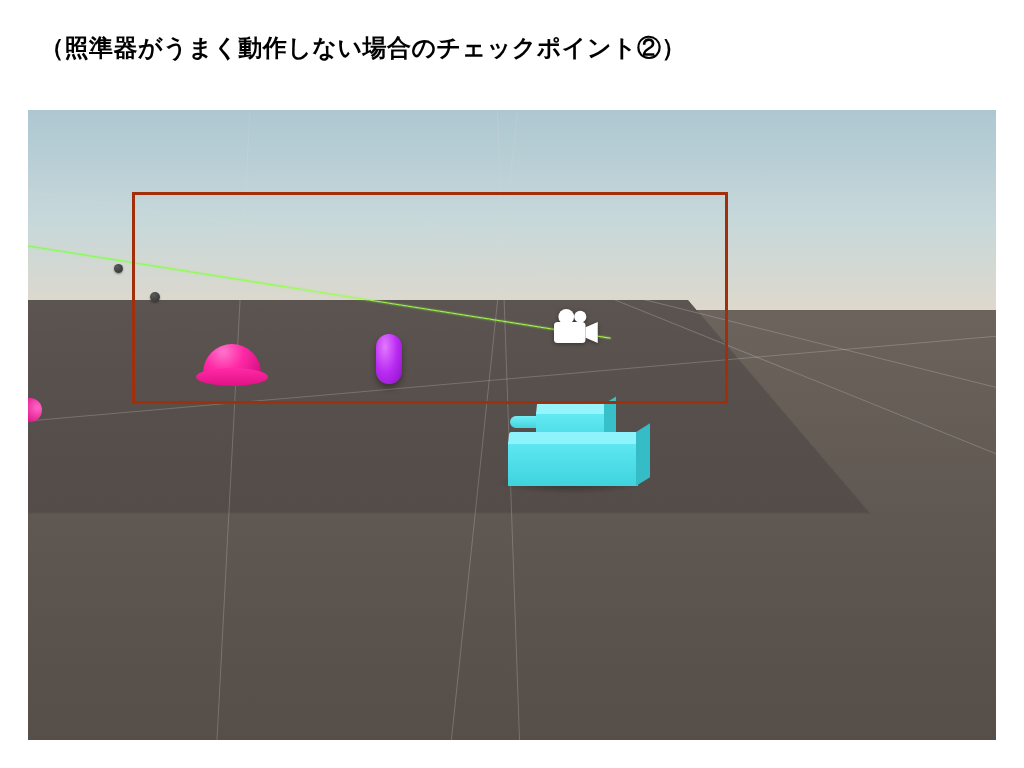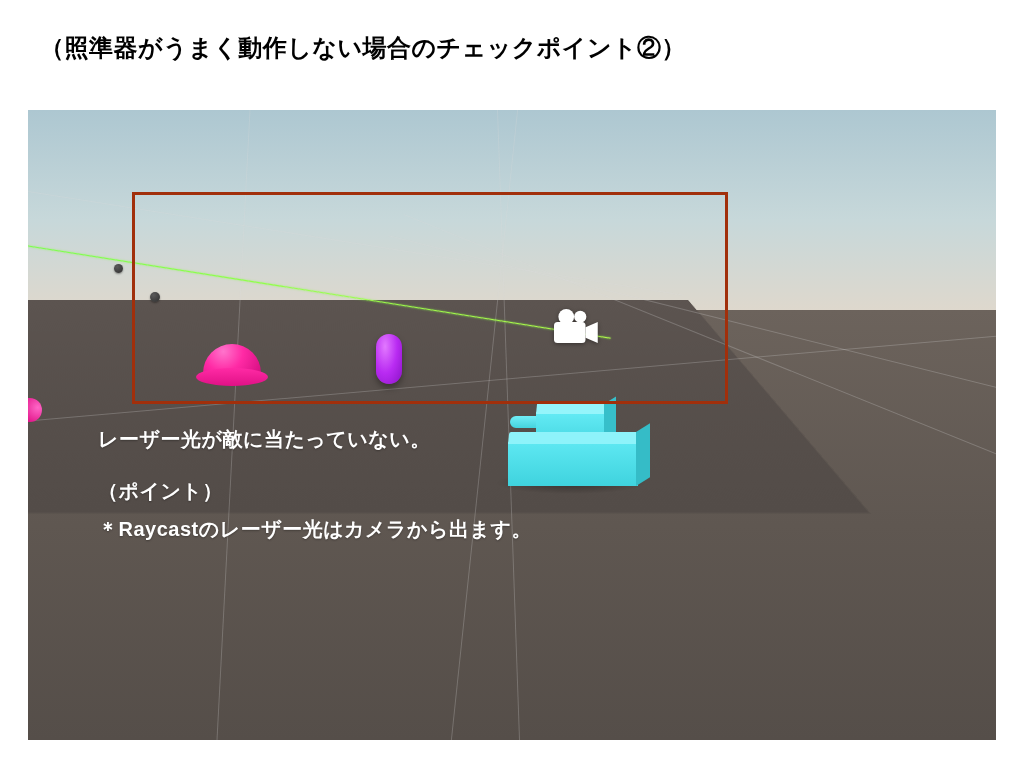--- a/index.html
+++ b/index.html
@@ -75,21 +75,15 @@
       </svg>
     </div>
 
     <div class="tank-shadow" style="left:468px;top:362px;"></div>
     <div class="tank" style="left:480px;top:292px;width:142px;height:84px;">
       <div class="barrel"></div>
       <div class="body-top"></div>
       <div class="body-bottom"></div>
     </div>
 
-    <div class="overlay-text" style="left:70px;top:310px;">
-      <div>レーザー光が敵に当たっていない。</div>
-      <div style="height:14px;"></div>
-      <div>（ポイント）</div>
-      <div>＊Raycastのレーザー光はカメラから出ます。</div>
-    </div>
 
   </div>
 </div>
 
 </body></html>

